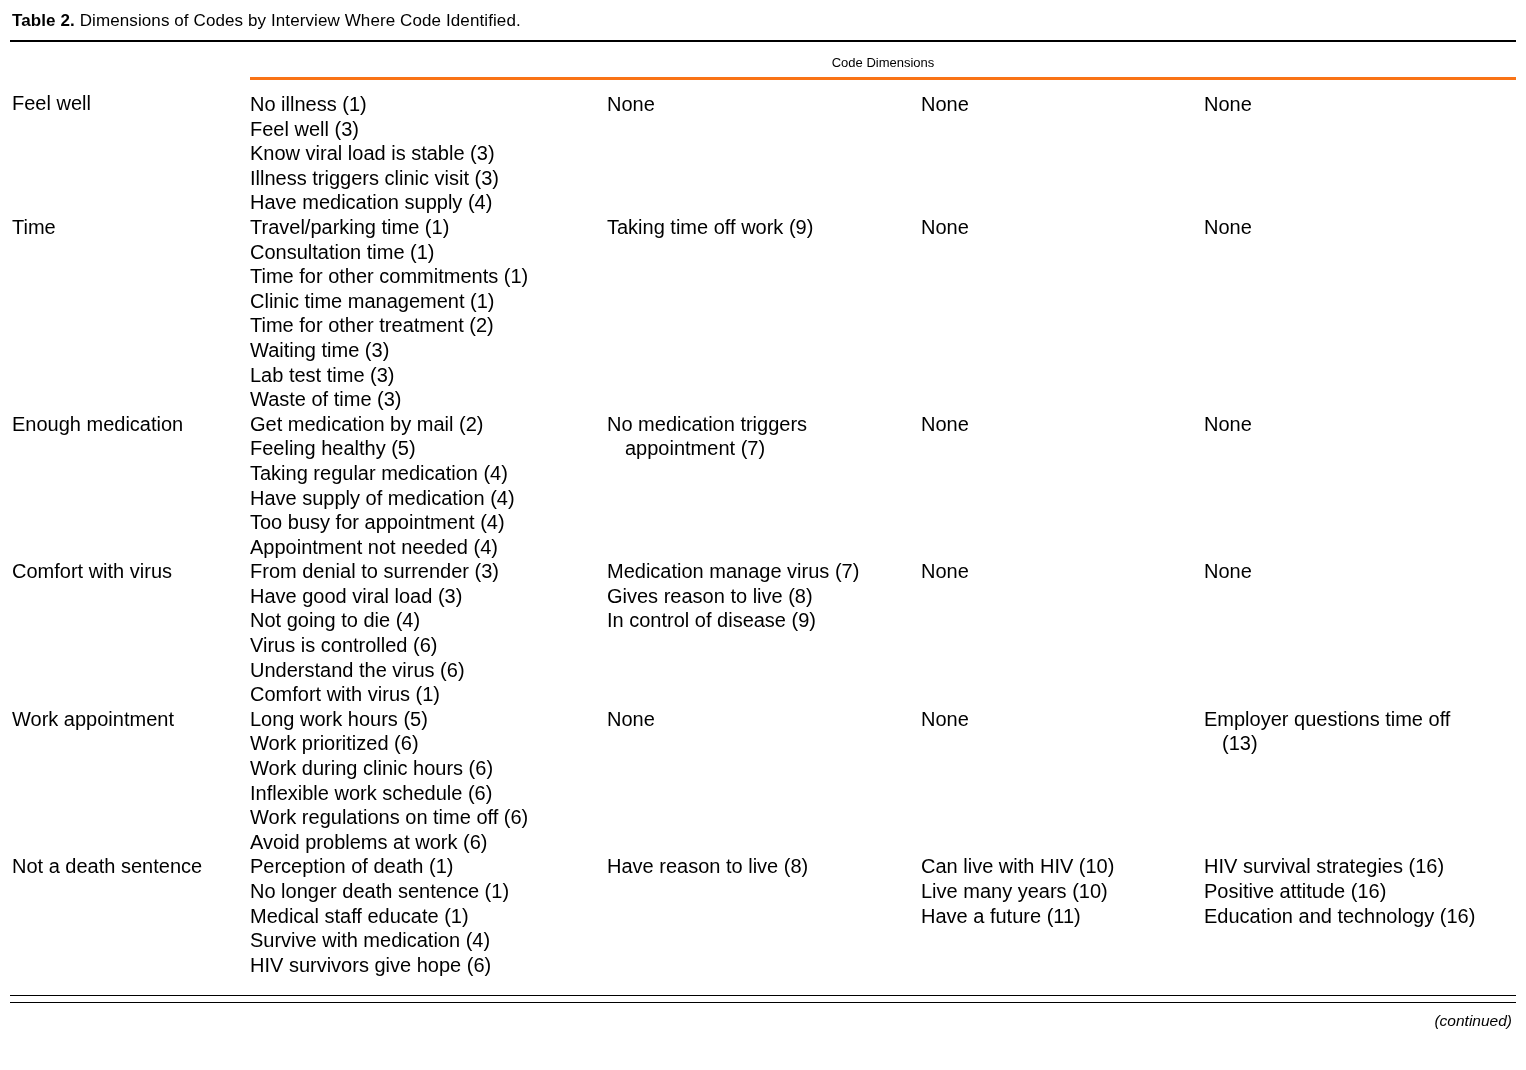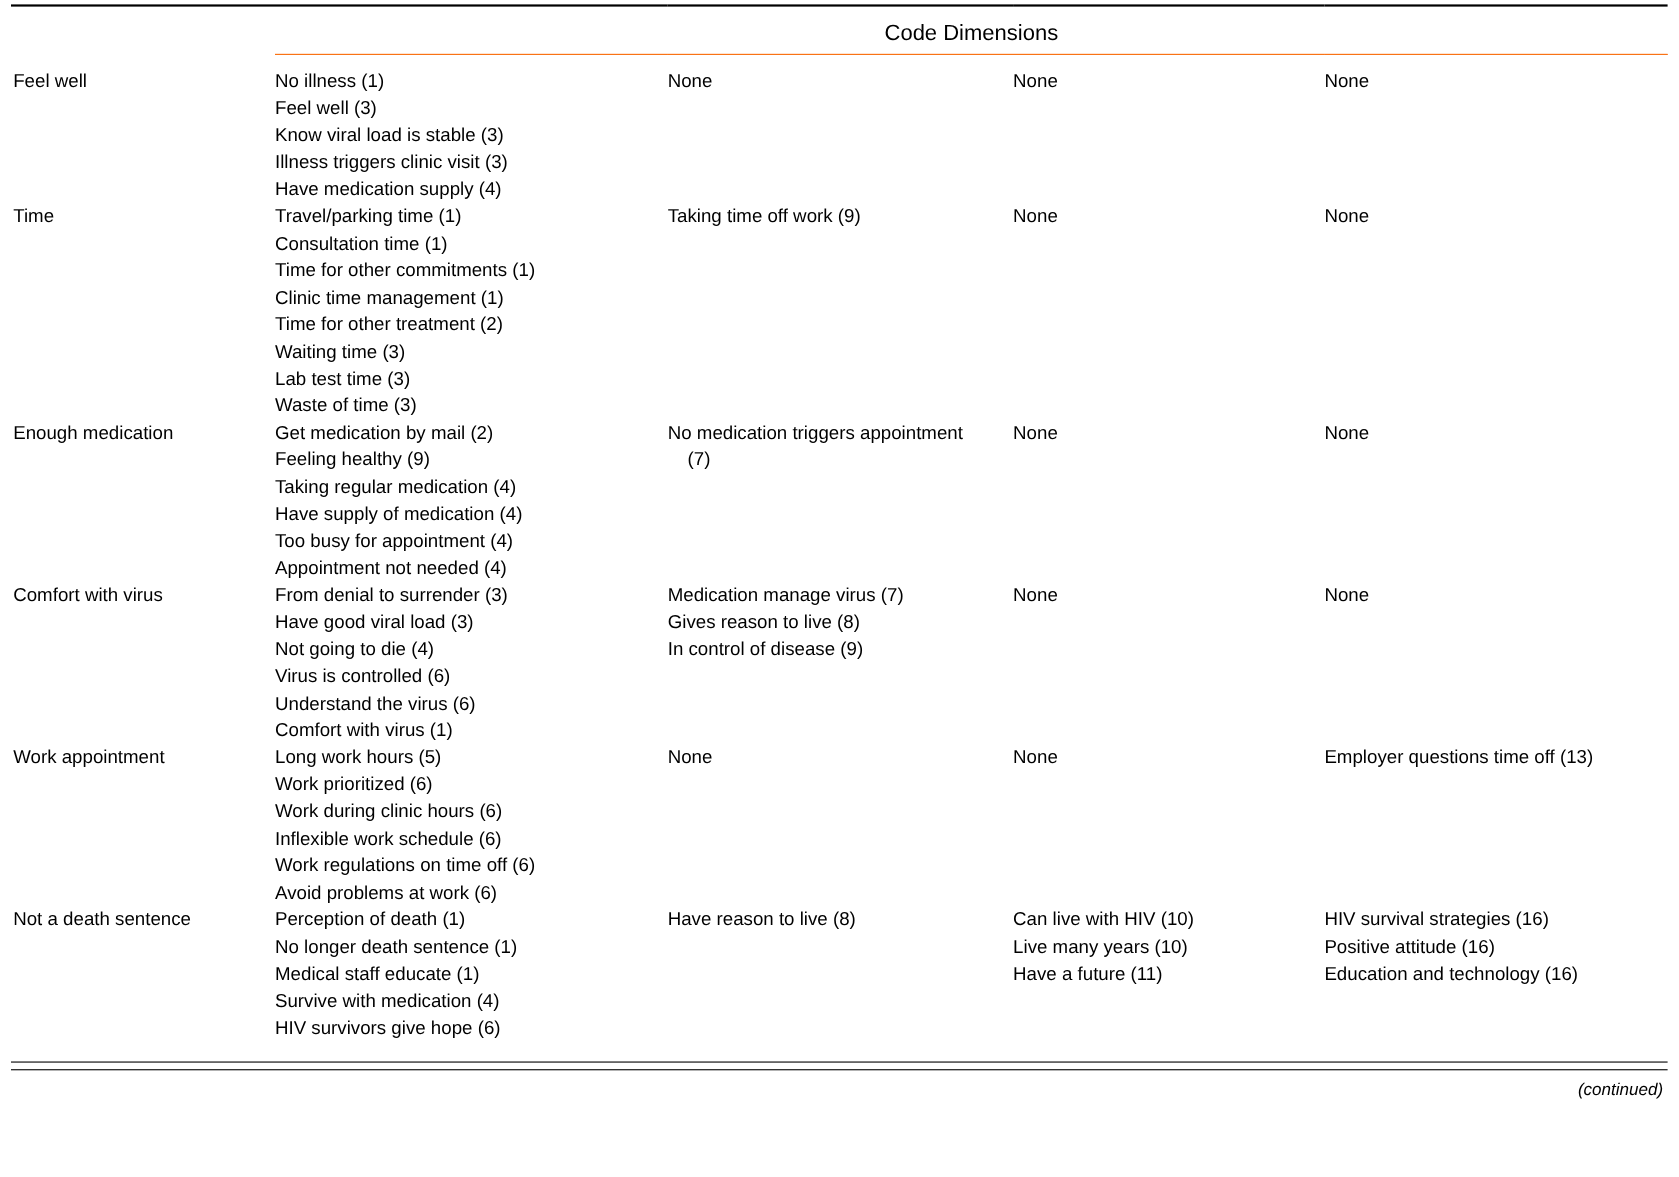--- a/index.html
+++ b/index.html
@@ -23,38 +23,38 @@
   .title .bold { font-weight: bold; }
   table.codes {
     width: 100%;
     border-collapse: collapse;
     border-top: 2px solid #000;
     table-layout: fixed;
   }
   th, td { font-weight: normal; }
   tr.span-row td.empty { border: none; }
   th.span-header {
-    border-bottom: 1px solid #f97316;
+    border-bottom: 3px solid #f97316;
     text-align: center;
-    font-size: 20px;
+    font-size: 13px;
     padding: 13px 0 7px 0;
   }
   tr.col-headers th {
     border-bottom: 1px solid #000;
     font-size: 17px;
     text-align: center;
     padding: 9px 0 9px 0;
   }
   tr.col-headers th.left {
     text-align: left;
     padding-left: 2px;
   }
   tbody td {
     vertical-align: top;
-    font-size: 17px;
+    font-size: 20px;
     line-height: 24.6px;
     padding: 0 26px 0 0;
   }
   tbody tr:first-child td { padding-top: 12px; }
   tbody tr:last-child td { padding-bottom: 18px; }
   tbody td.code-name { padding-left: 2px; }
   .line {
     padding-left: 18px;
     text-indent: -18px;
     white-space: normal;
@@ -69,20 +69,24 @@
     font-style: italic;
     font-size: 15.5px;
     padding: 9px 4px 8px 0;
   }
 </style>
 </head>
 <body>
 
 <div class="page">
 
+  <div class="title">
+    <span class="bold">Table 2.</span>
+    <span>Dimensions of Codes by Interview Where Code Identified.</span>
+  </div>
 
   <table class="codes">
     <colgroup>
       <col style="width:240px">
       <col style="width:357px">
       <col style="width:314px">
       <col style="width:283px">
       <col style="width:312px">
     </colgroup>
     <thead>
@@ -137,21 +141,21 @@
           <td class="dimension">
             <div class="line">None</div>
           </td>
         </tr>
         <tr>
           <td class="code-name">
             <div class="line">Enough medication</div>
           </td>
           <td class="dimension">
             <div class="line">Get medication by mail (2)</div>
-            <div class="line">Feeling healthy (9)</div>
+            <div class="line">Feeling healthy (5)</div>
             <div class="line">Taking regular medication (4)</div>
             <div class="line">Have supply of medication (4)</div>
             <div class="line">Too busy for appointment (4)</div>
             <div class="line">Appointment not needed (4)</div>
           </td>
           <td class="dimension">
             <div class="line">No medication triggers appointment (7)</div>
           </td>
           <td class="dimension">
             <div class="line">None</div>

